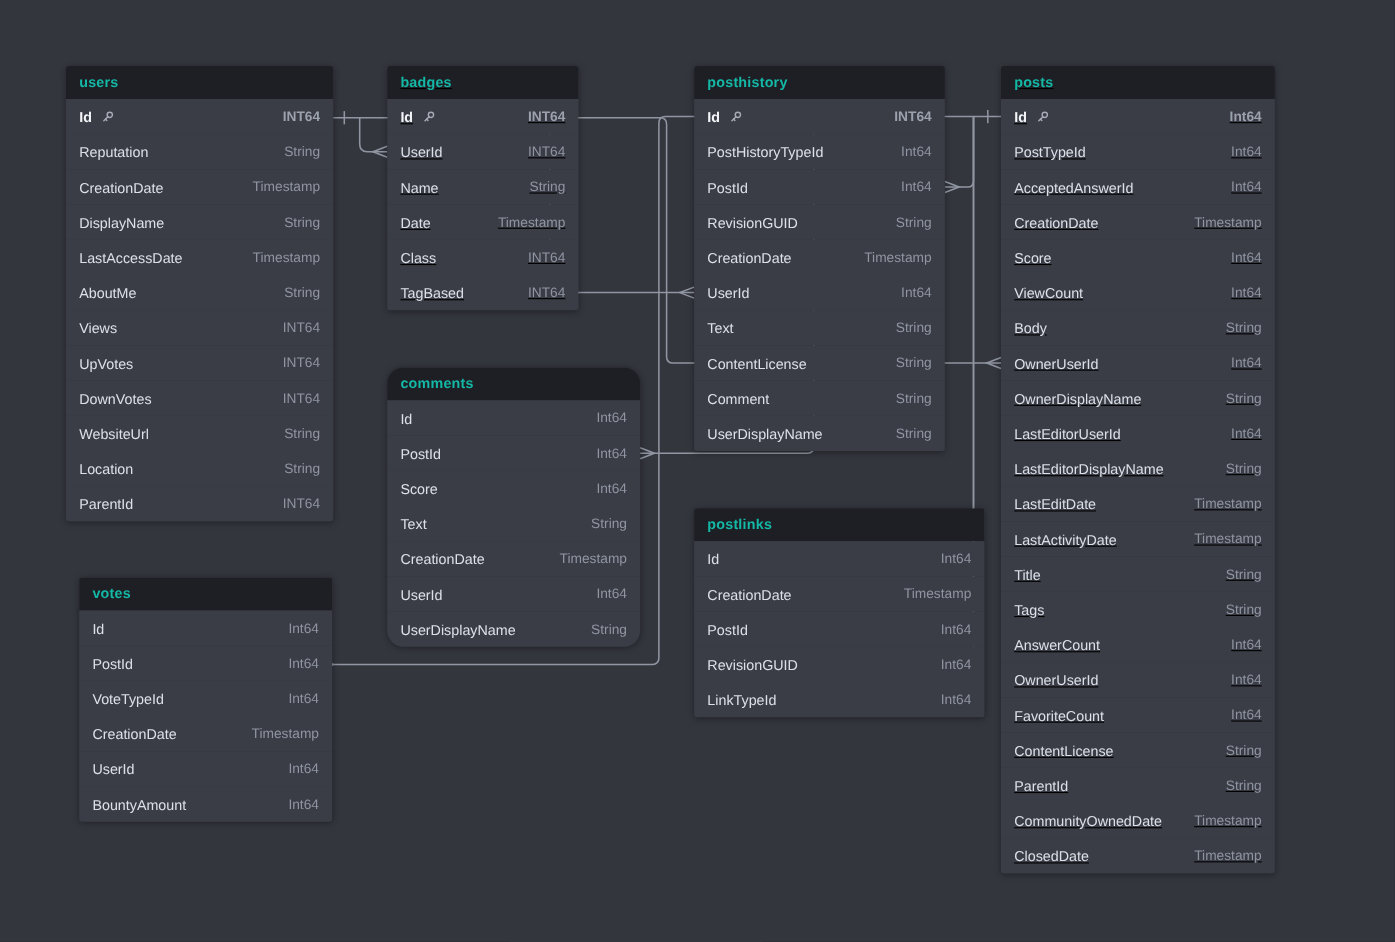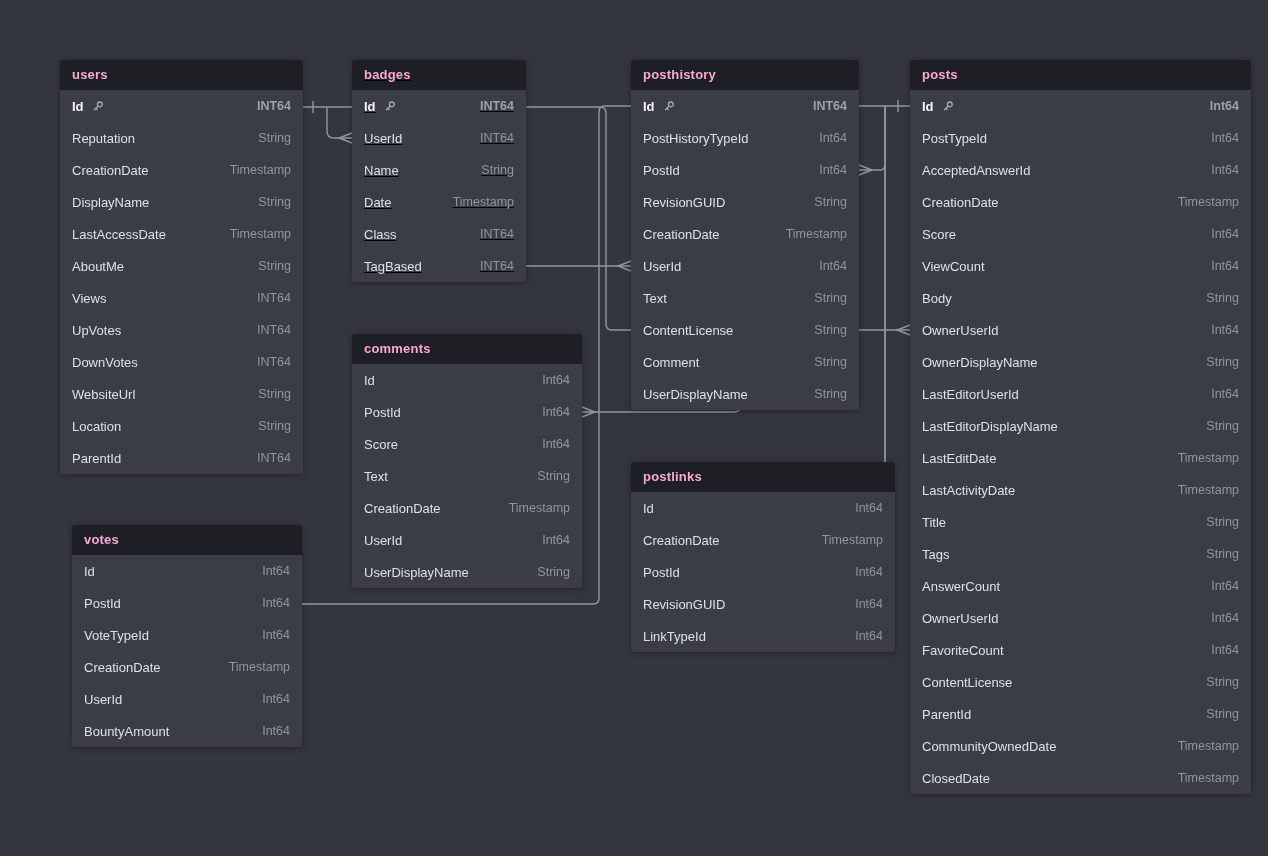--- a/index.html
+++ b/index.html
@@ -1,21 +1,21 @@
 <!DOCTYPE html>
 <html><head>
 <meta charset="utf-8">
 <style>
   html,body{margin:0;padding:0;}
   body{background:#2c2e36;font-family:"Liberation Sans","DejaVu Sans",sans-serif;}
   #canvas{position:relative;width:1268px;height:856px;background:#34363e;overflow:hidden;}
   #edges{position:absolute;left:0;top:0;z-index:1;}
   #edges path{fill:none;stroke:#9096a2;stroke-width:1.4;}
   .table{position:absolute;z-index:2;border-radius:3px;box-shadow:0 1px 6px rgba(0,0,0,.35);overflow:hidden;}
-  .thead{background:#1e1f24;color:#f9a8d4;font-weight:bold;font-size:13px;
+  .thead{background:#1e1f24;color:#14b8a6;font-weight:bold;font-size:13px;
          height:30px;line-height:30px;padding:0 12px;letter-spacing:.2px;}
   .trow{background:#3a3d46;height:32px;display:flex;align-items:center;padding:0 12px;}
   .cname{color:#dce0e8;font-size:13px;white-space:nowrap;}
   .ctype{color:#8f95a1;font-size:12.5px;margin-left:auto;white-space:nowrap;}
   .trow.pk .cname{color:#f4f5f8;font-weight:bold;}
   .trow.pk .ctype{color:#9ba1ad;font-weight:bold;}
   .key{margin-left:7px;flex:0 0 auto;}
   .key *{stroke:#a6abb5;stroke-width:1.3;fill:none;stroke-linecap:round;}
 </style>
 </head>
@@ -140,21 +140,21 @@
         </div>
         <div class="trow">
           <span class="cname">Class</span>
           <span class="ctype">INT64</span>
         </div>
         <div class="trow">
           <span class="cname">TagBased</span>
           <span class="ctype">INT64</span>
         </div>
       </div>
-      <div class="table" style="left: 352px; top: 334px; width: 230px;">
+      <div class="table" style="left: 352px; top: 334px; width: 230px; border-radius: 15px;">
         <div class="thead">comments</div>
         <div class="trow">
           <span class="cname">Id</span>
           <span class="ctype">Int64</span>
         </div>
         <div class="trow">
           <span class="cname">PostId</span>
           <span class="ctype">Int64</span>
         </div>
         <div class="trow">
@@ -269,21 +269,21 @@
         </div>
         <div class="trow">
           <span class="cname">UserId</span>
           <span class="ctype">Int64</span>
         </div>
         <div class="trow">
           <span class="cname">BountyAmount</span>
           <span class="ctype">Int64</span>
         </div>
       </div>
-      <div class="table" style="left: 910px; top: 60px; width: 341px;">
+      <div class="table" style="left: 910px; top: 60px; width: 249px; text-decoration: underline;">
         <div class="thead">posts</div>
         <div class="trow pk">
           <span class="cname">Id</span>
           <svg class="key" width="13" height="13" viewBox="0 0 13 13">
             <circle cx="8.8" cy="4.4" r="2.4"></circle>
             <path d="M7.1 6.1 L3.4 9.8"></path>
             <path d="M4.9 8.3 L6.1 9.5"></path>
           </svg>
           <span class="ctype">Int64</span>
         </div>

